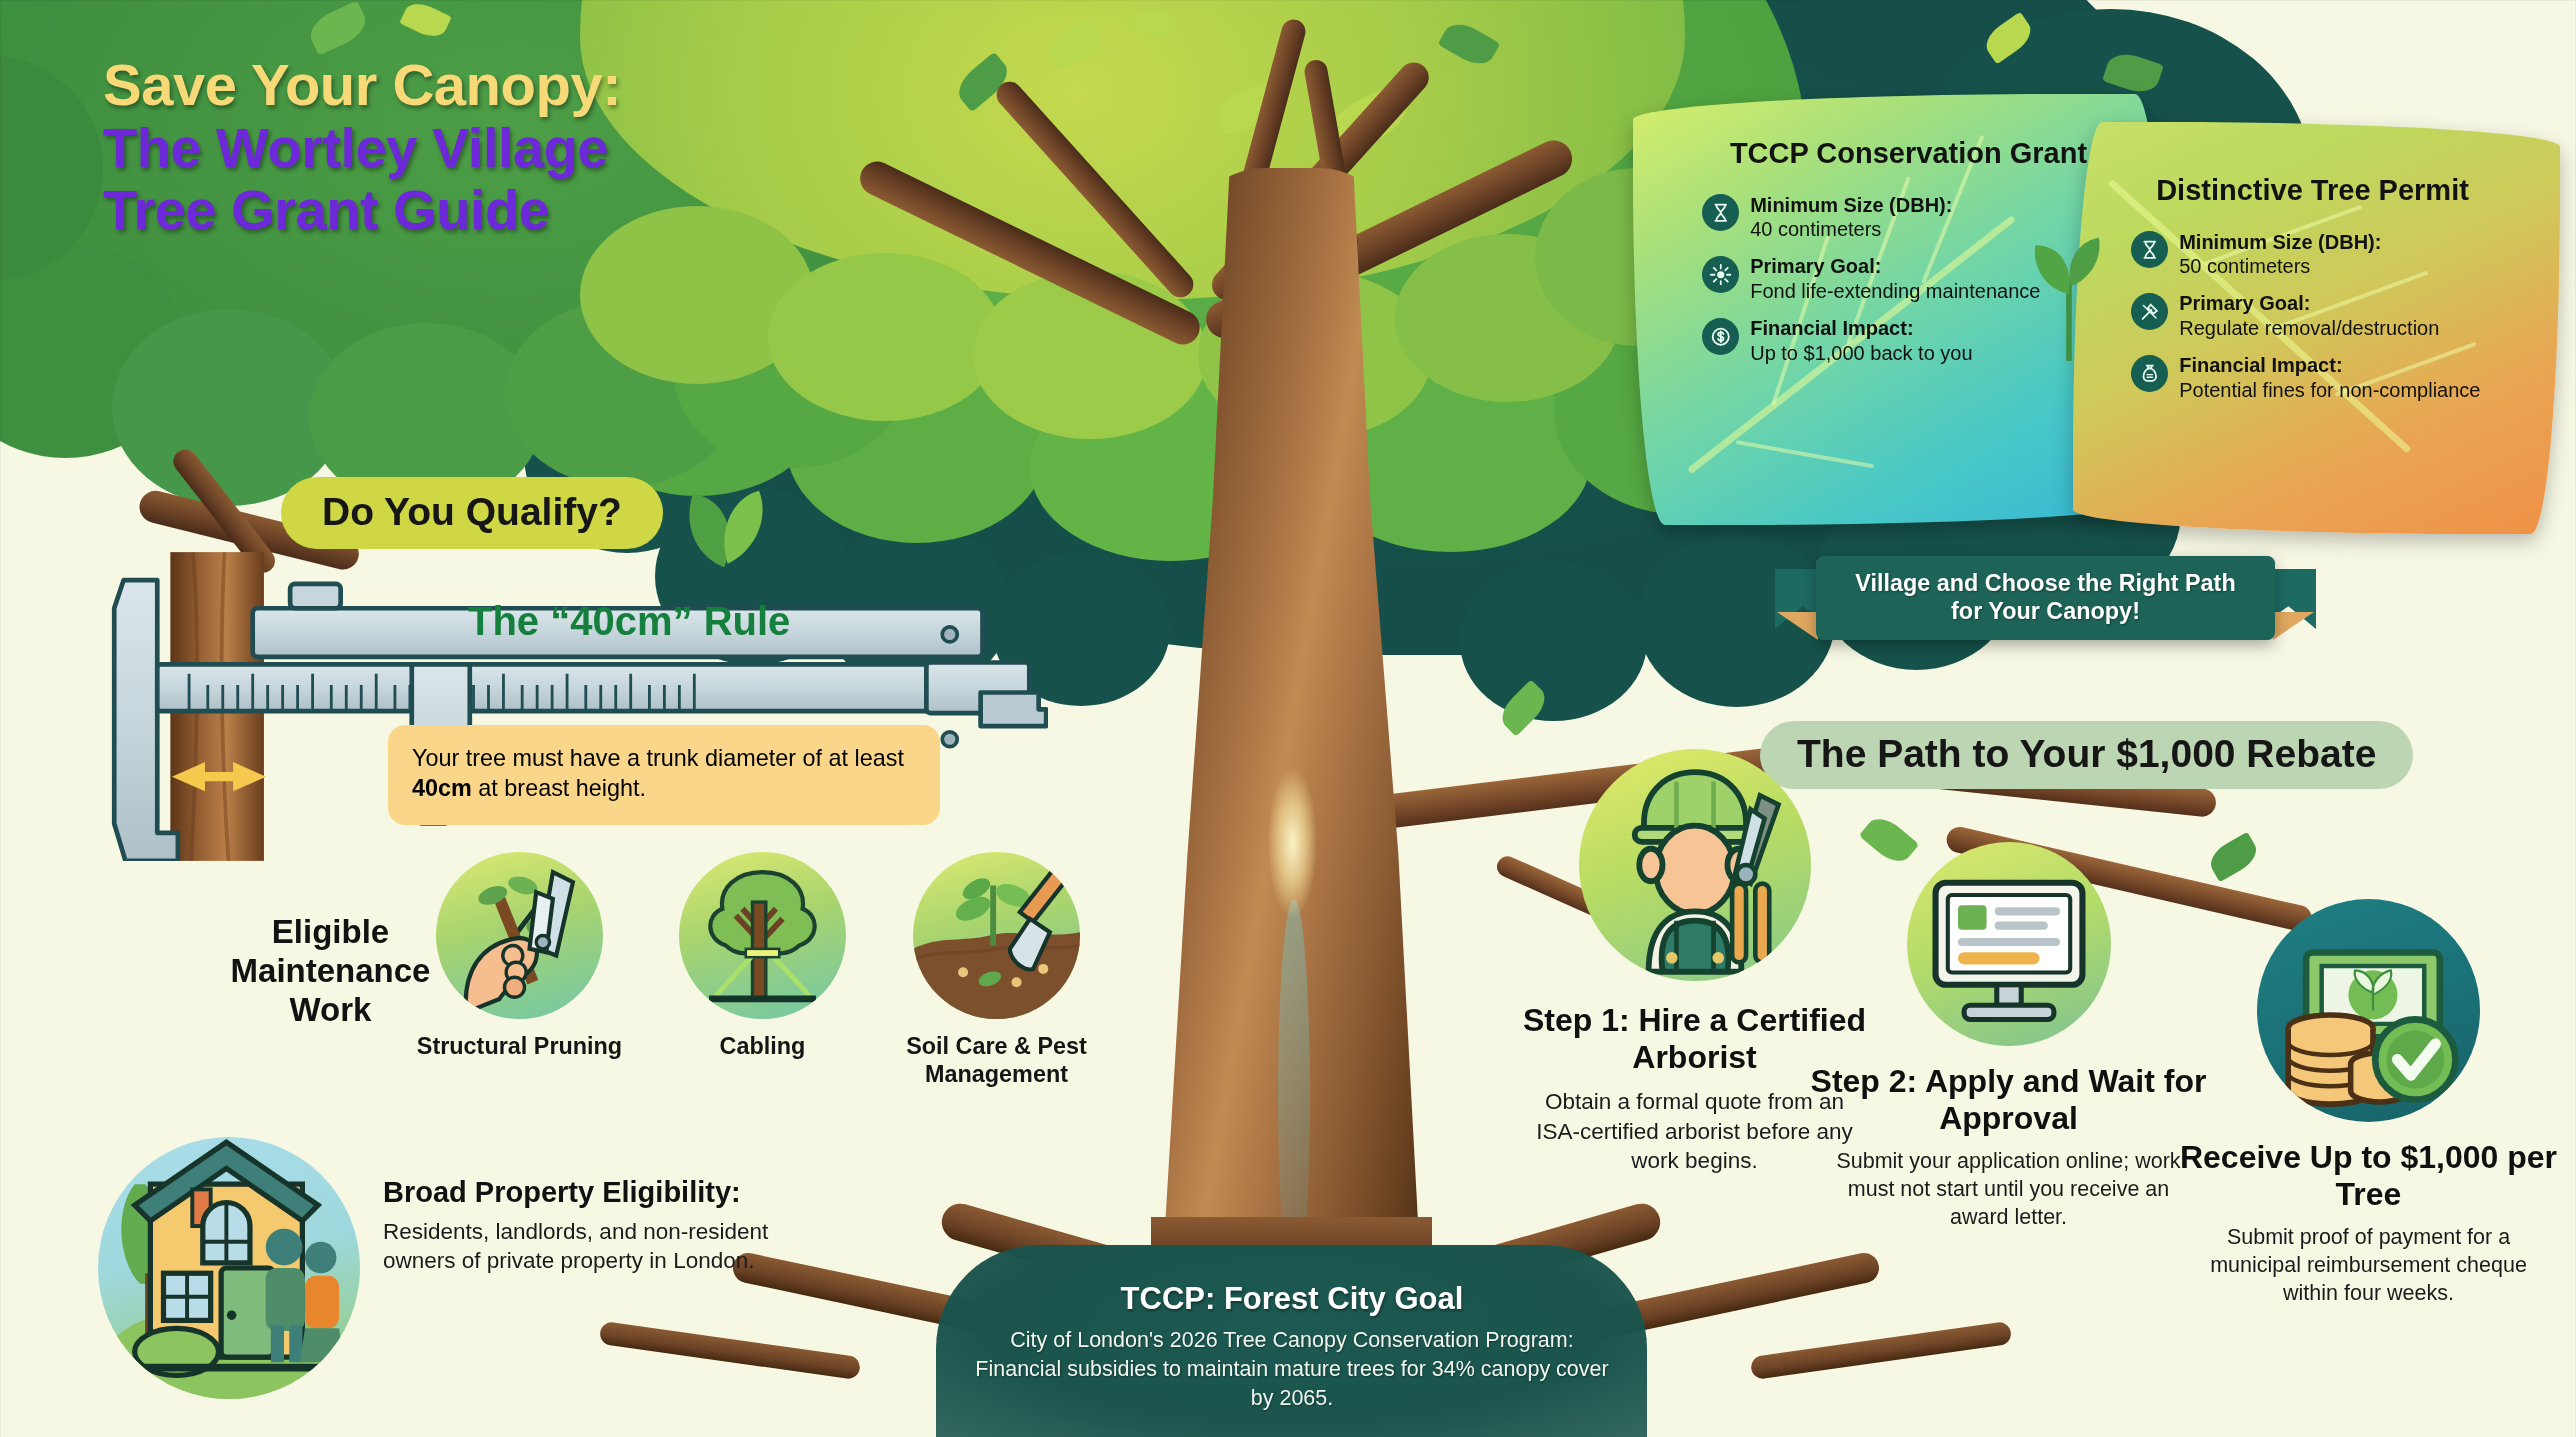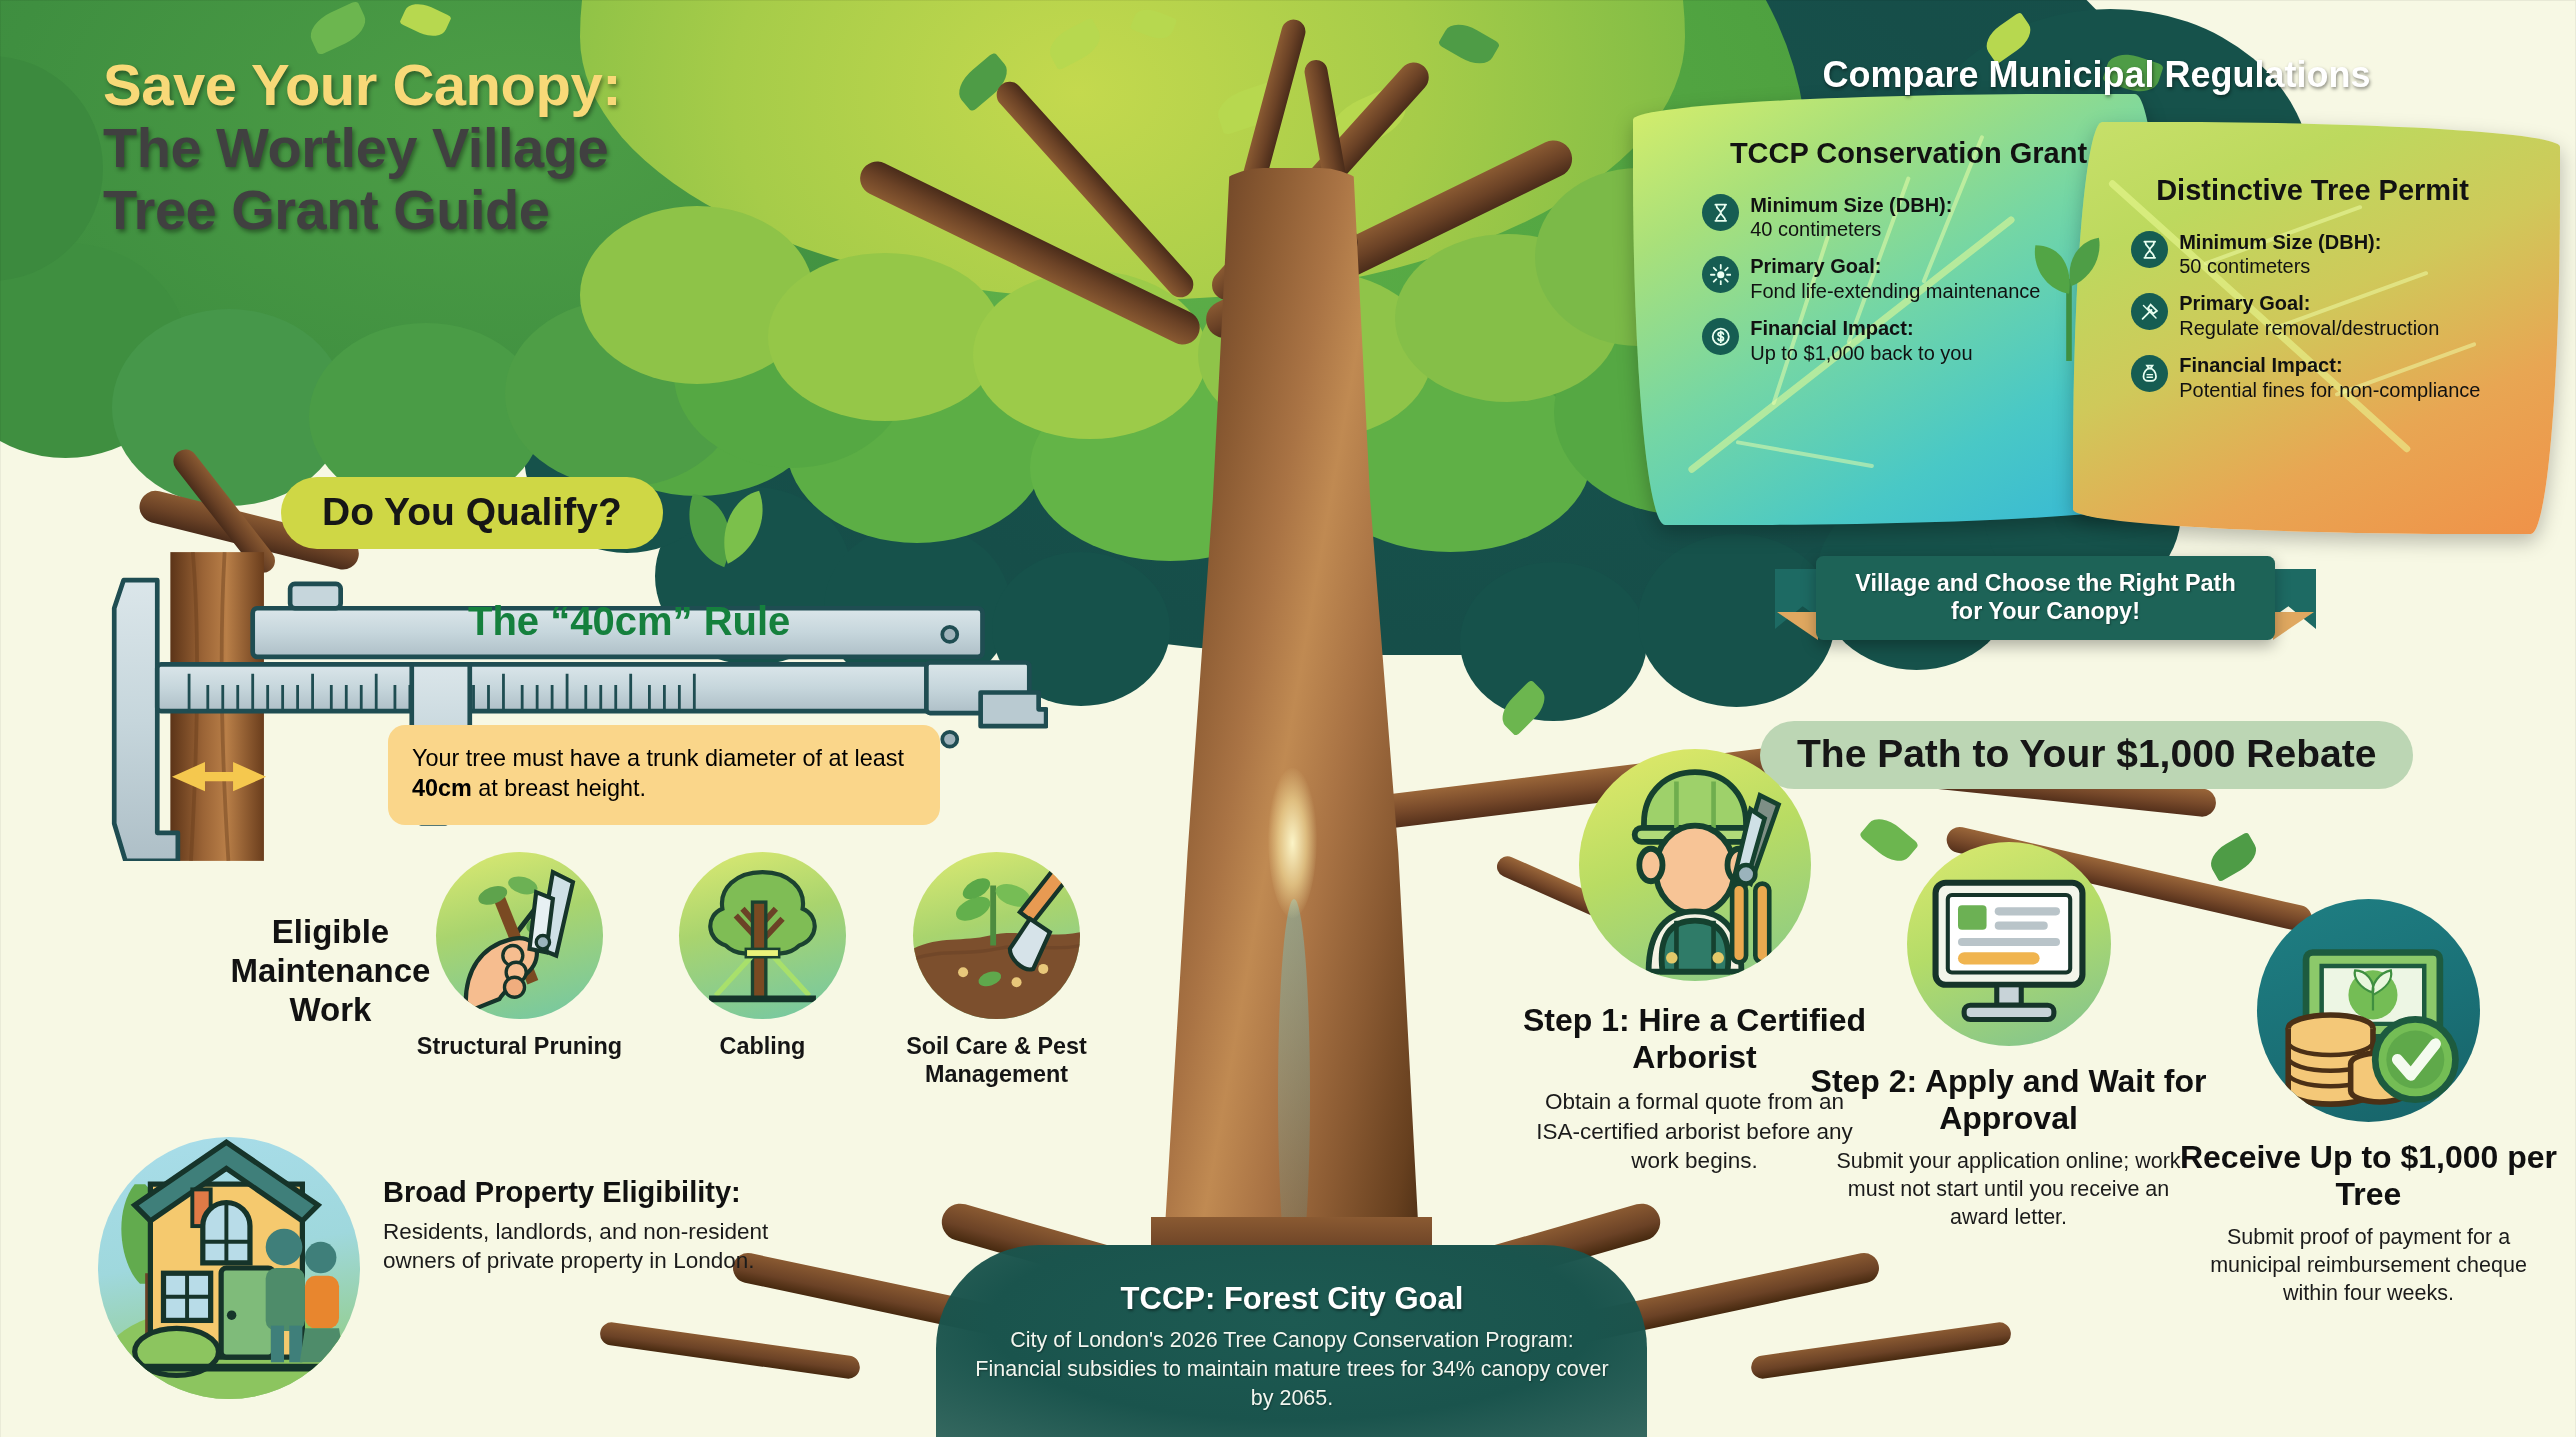--- a/index.html
+++ b/index.html
@@ -121,21 +121,21 @@
     left: 103px; top: 54px;
     width: 880px;
     z-index: 9;
   }
   .title-line-1 {
     font-size: 58px; font-weight: bold; color: #f8d978;
     letter-spacing: -0.5px; line-height: 1.08;
     text-shadow: 1.9px 2.8px 4.7px rgba(0,0,0,.38);
   }
   .title-line-2, .title-line-3 {
-    font-size: 56px; font-weight: bold; color: #404040;
+    font-size: 56px; font-weight: bold; color: #6d28d9;
     letter-spacing: -0.5px; line-height: 1.12;
     text-shadow: 1.9px 2.8px 4.7px rgba(0,0,0,.38);
   }
 
   
   .pill {
     position: absolute;
     display: inline-flex; align-items: center;
     border-radius: 56px;
     font-weight: bold;
@@ -409,21 +409,20 @@
 
     <div style="position:absolute;left:936px;top:1245px;width:711px;height:193px;background:radial-gradient(ellipse at 50% 40%, #1d5a52 0%, #1a544d 60%, rgba(26,84,77,.88) 100%);border-radius:103px 103px 0 0;"></div>
   </div>
 
   <div class="title-block">
     <div class="title-line-1">Save Your Canopy:</div>
     <div class="title-line-2">The Wortley Village</div>
     <div class="title-line-3">Tree Grant Guide</div>
   </div>
 
-  <div class="compare-title">Compare Municipal Regulations</div>
 
   <div class="leafcard left" style="left:1633px;top:94px;width:534px;height:431px;">
     <div class="leafshape"></div>
     <div class="midrib" style="left:56px;top:374px;width:412px;height:6.6px;transform:rotate(-38deg);transform-origin:left center;"></div>
     <div class="vein" style="left:140px;top:309px;width:178px;transform:rotate(-72deg);"></div>
     <div class="vein" style="left:215px;top:248px;width:178px;transform:rotate(-70deg);"></div>
     <div class="vein" style="left:290px;top:187px;width:159px;transform:rotate(-68deg);"></div>
     <div class="vein" style="left:103px;top:346px;width:140px;transform:rotate(10deg);"></div>
     <div class="leaf-content" style="padding:43px 52px 0 69px;">
       <div class="leaf-heading" style="margin-bottom:22.5px;">TCCP Conservation Grant</div>

